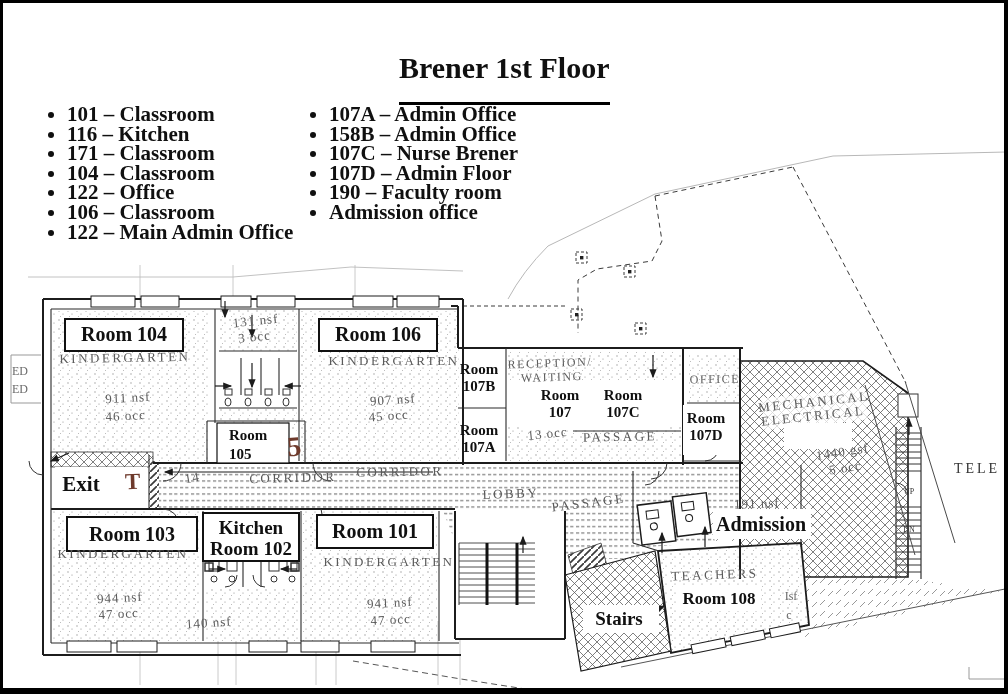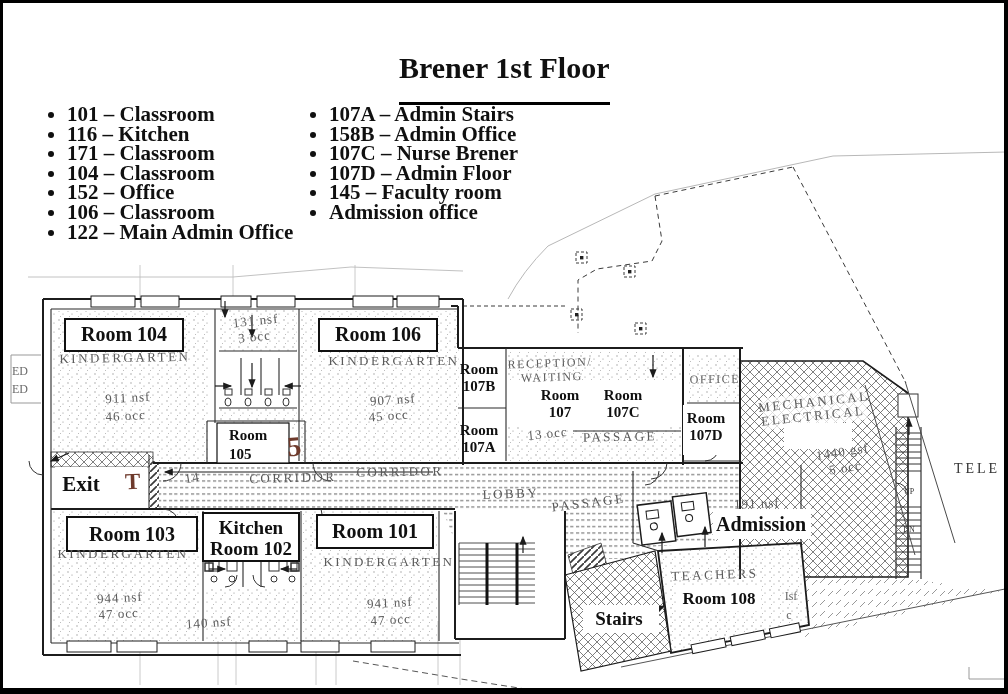--- a/index.html
+++ b/index.html
@@ -28,32 +28,32 @@
 <body>
 
 <div class="title"><span>Brener 1st Floor</span></div>
 
 <div class="legend c1">
   <ul>
     <li>101 – Classroom</li>
     <li>116 – Kitchen</li>
     <li>171 – Classroom</li>
     <li>104 – Classroom</li>
-    <li>152 – Office</li>
+    <li>122 – Office</li>
     <li>106 – Classroom</li>
     <li>122 – Main Admin Office</li>
   </ul>
 </div>
 <div class="legend c2">
   <ul>
-    <li>107A – Admin Stairs</li>
+    <li>107A – Admin Office</li>
     <li>158B – Admin Office</li>
     <li>107C – Nurse Brener</li>
     <li>107D – Admin Floor</li>
-    <li>145 – Faculty room</li>
+    <li>190 – Faculty room</li>
     <li>Admission office</li>
   </ul>
 </div>
 
 <svg width="1008" height="694" viewBox="0 0 1008 694">
   <defs>
     <pattern id="stip" width="9" height="9" patternUnits="userSpaceOnUse">
       <rect width="9" height="9" fill="#fff"></rect>
       <circle cx="2" cy="2" r="0.7" fill="#9a9a9a"></circle>
       <circle cx="6" cy="5" r="0.6" fill="#8f8f8f"></circle>

